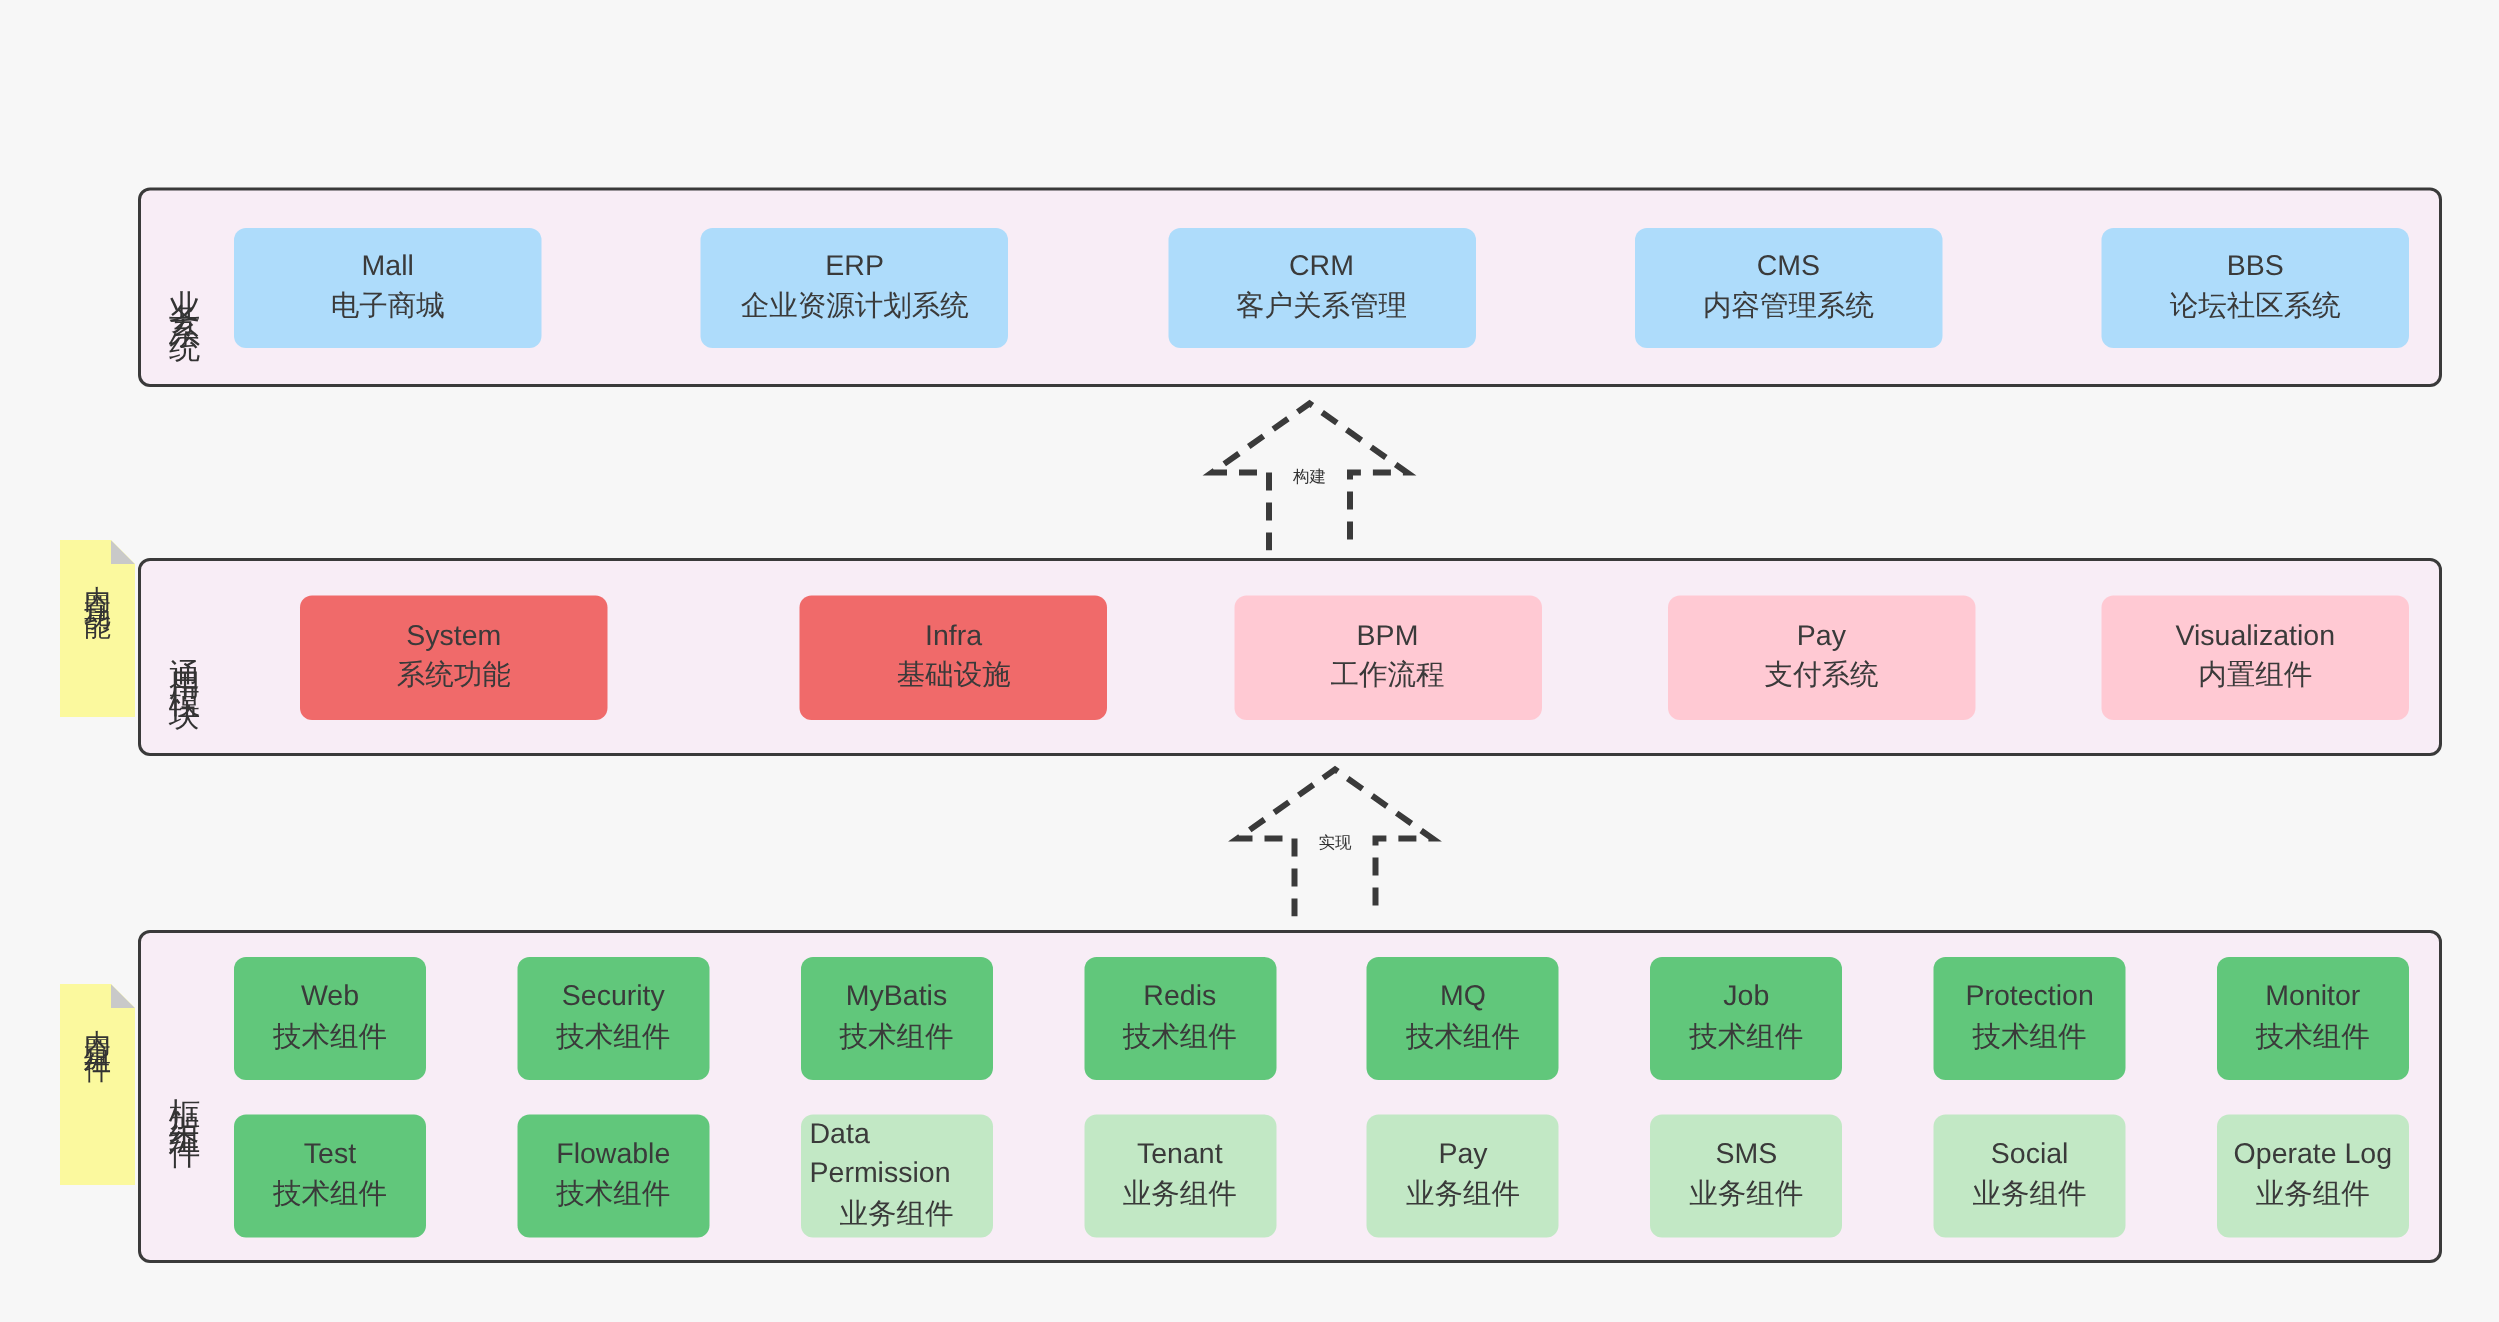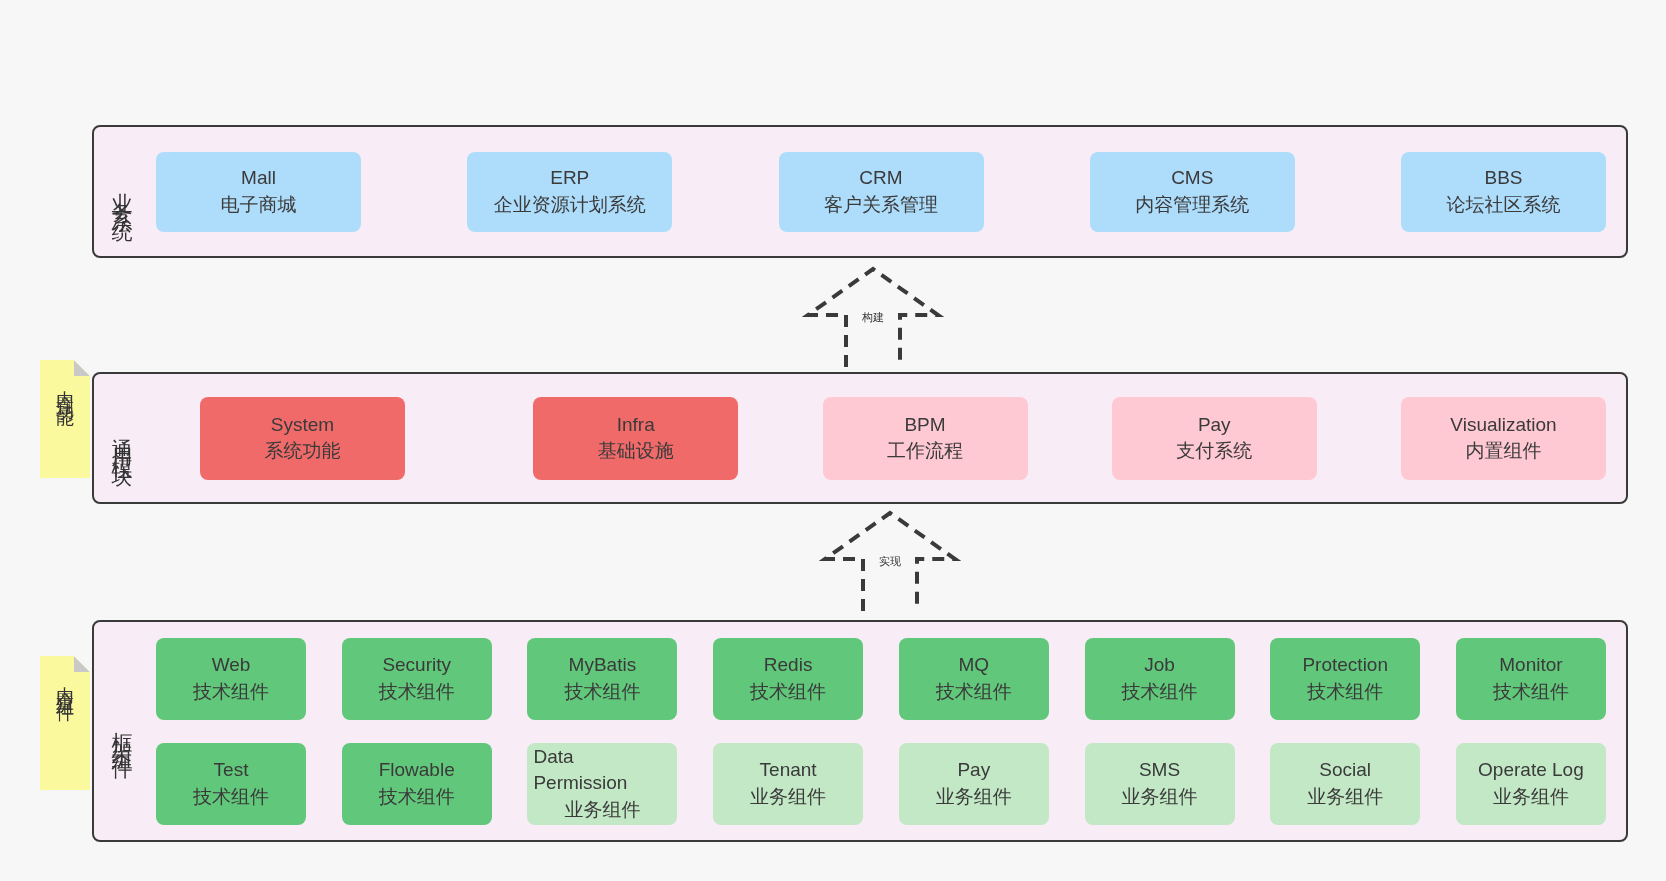--- a/index.html
+++ b/index.html
@@ -47,21 +47,21 @@
   
   .box {
     display:flex; flex-direction:column; align-items:center; justify-content:center;
     border-radius:8px;
     font-size:19px; line-height:1.38;
     color:#3a3a3a;
     padding:2px 6px;
   }
   .box.big   { width:205px; height:80px; }
   .box.big2  { width:205px; height:83px; }
-  .box.small { width:150px; height:82px; }
+  .box.small { width:128px; height:82px; }
   .box.blue       { background:var(--blue,#aedcfb); }
   .box.red        { background:var(--red,#f06a6a);margin-left:44px; }
   .box.pink       { background:var(--pink,#ffc9d3); }
   .box.green      { background:var(--green,#61c77b); }
   .box.lightgreen { background:var(--lightgreen,#c2e8c5); }
 
   
   .note {
     position:absolute; left:40px; width:50px;
     background:var(--note_yellow,#fbf99e);

